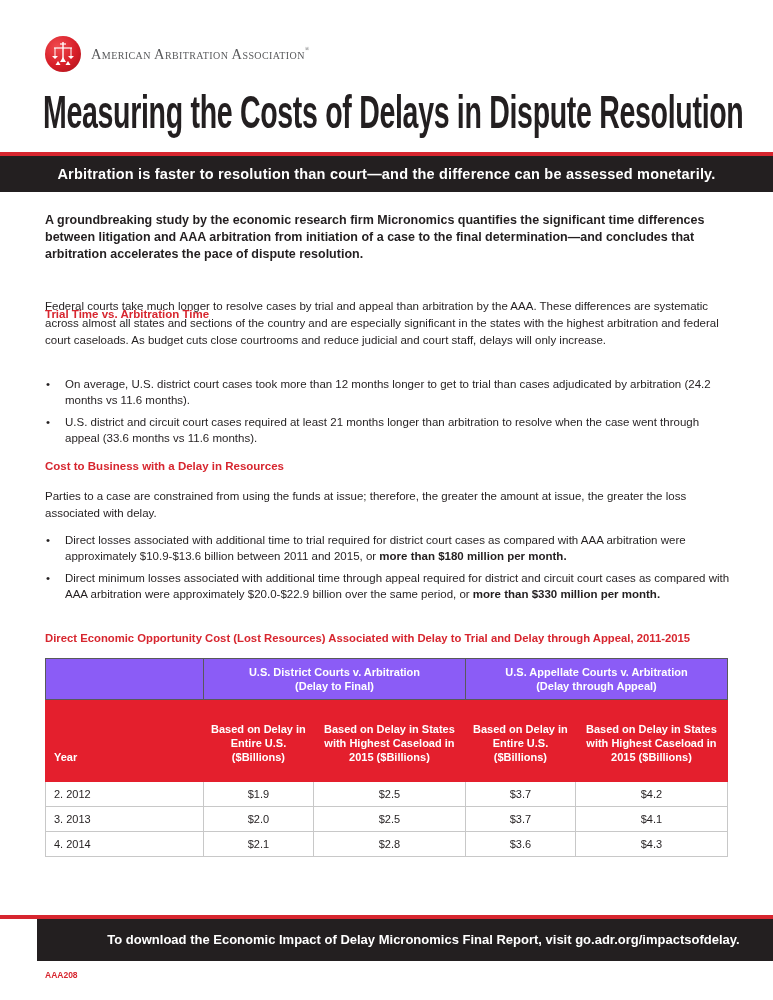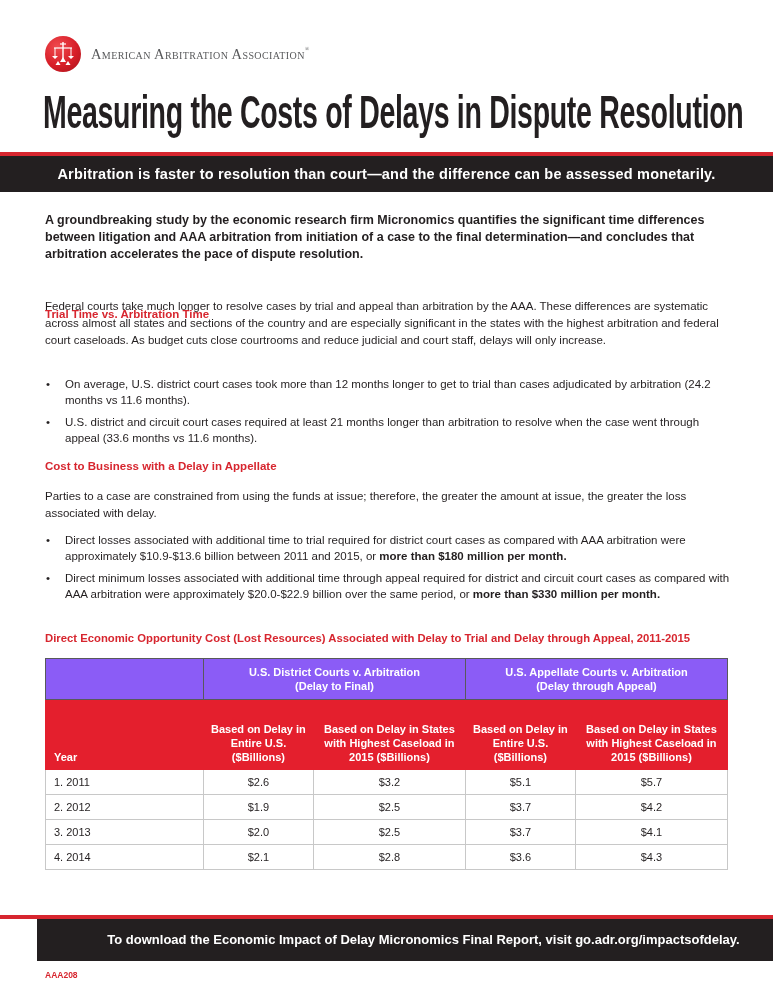--- a/index.html
+++ b/index.html
@@ -22,21 +22,21 @@
   .content { position:absolute; left:45px; width:685px; font-size:12px; line-height:16.5px; color:#231f20; }
   .intro { top:212px; font-weight:bold; font-size:12.5px; line-height:17px; }
   .section-h { position:absolute; left:45px; color:#d7262f; font-weight:bold; font-size:11.5px; }
   .para { font-size:11.5px; line-height:17px; }
   ul.bullets { margin:0; padding:0; list-style:none; }
   ul.bullets li { position:relative; padding-left:20px; margin-bottom:6px; font-size:11.5px; line-height:16px; }
   ul.bullets li .dot { position:absolute; left:1px; top:0; }
   table.cost { position:absolute; left:45px; top:658px; width:683px; border-collapse:collapse; font-size:11px; }
   table.cost th, table.cost td { border:1px solid #c8c8c8; }
   table.cost thead tr.group th { background:#8b5cf6; color:#fff; height:38px; font-weight:bold; text-align:center; border-color:#58595b; line-height:14px; }
-  table.cost thead tr.cols th { background:#e41f2d; color:#fff; height:64px; vertical-align:bottom; padding:0 4px 5px; font-weight:bold; line-height:14px; border-color:#e41f2d; border-left:1px solid #f1a0a5; }
+  table.cost thead tr.cols th { background:#e41f2d; color:#fff; height:64px; vertical-align:bottom; padding:0 4px 17px; font-weight:bold; line-height:14px; border-color:#e41f2d; border-left:1px solid #f1a0a5; }
   table.cost thead tr.cols th:first-child { text-align:left; padding-left:8px; border-left-color:#e41f2d; }
   table.cost tbody td { height:22px; text-align:center; color:#231f20; }
   table.cost tbody td:first-child { text-align:left; padding-left:8px; width:148px; }
   table.cost tbody tr.total td { background:#f0f0f0; font-weight:bold; }
   .footbar { top:919px; height:42px; line-height:42px; font-size:13px;margin-left:37px; }
   .code { position:absolute; left:45px; top:970px; font-size:8.5px; font-weight:bold; color:#d7262f; }
 </style>
 </head>
 <body>
 
@@ -65,21 +65,21 @@
 <div class="section-h" style="top:276px;margin-top:32px;">Trial Time vs. Arbitration Time</div>
 <div class="content para" style="top:298px;">Federal courts take much longer to resolve cases by trial and appeal than arbitration by the AAA. These differences are systematic across almost all states and sections of the country and are especially significant in the states with the highest arbitration and federal court caseloads. As budget cuts close courtrooms and reduce judicial and court staff, delays will only increase.</div>
 
 <div class="content" style="top:376px;">
   <ul class="bullets">
     <li><span class="dot">•</span><span>On average, U.S. district court cases took more than 12 months longer to get to trial than cases adjudicated by arbitration (24.2 months vs 11.6 months).</span></li>
     <li><span class="dot">•</span><span>U.S. district and circuit court cases required at least 21 months longer than arbitration to resolve when the case went through appeal (33.6 months vs 11.6 months).</span></li>
   </ul>
 </div>
 
-<div class="section-h" style="top:460px;">Cost to Business with a Delay in Appellate</div>
+<div class="section-h" style="top:460px;">Cost to Business with a Delay in Resources</div>
 <div class="content para" style="top:488px;">Parties to a case are constrained from using the funds at issue; therefore, the greater the amount at issue, the greater the loss associated with delay.</div>
 
 <div class="content" style="top:532px;">
   <ul class="bullets">
     <li><span class="dot">•</span><span>Direct losses associated with additional time to trial required for district court cases as compared with AAA arbitration were approximately $10.9-$13.6 billion between 2011 and 2015, or </span><b>more than $180 million per month.</b></li>
     <li><span class="dot">•</span><span>Direct minimum losses associated with additional time through appeal required for district and circuit court cases as compared with AAA arbitration were approximately $20.0-$22.9 billion over the same period, or </span><b>more than $330 million per month.</b></li>
   </ul>
 </div>
 
 <div class="section-h" style="top:632px; font-size:11.3px;">Direct Economic Opportunity Cost (Lost Resources) Associated with Delay to Trial and Delay through Appeal, 2011-2015</div>
@@ -93,27 +93,20 @@
     </tr>
     <tr class="cols">
       <th>Year</th>
       <th>Based on Delay in Entire U.S. ($Billions)</th>
       <th>Based on Delay in States with Highest Caseload in 2015 ($Billions)</th>
       <th>Based on Delay in Entire U.S. ($Billions)</th>
       <th>Based on Delay in States with Highest Caseload in 2015 ($Billions)</th>
     </tr>
   </thead>
   <tbody>
-    <tr>
-      <td>1. 2011</td>
-      <td>$2.6</td>
-      <td>$3.2</td>
-      <td>$5.1</td>
-      <td>$5.7</td>
-    </tr>
     <tr>
       <td>2. 2012</td>
       <td>$1.9</td>
       <td>$2.5</td>
       <td>$3.7</td>
       <td>$4.2</td>
     </tr>
     <tr>
       <td>3. 2013</td>
       <td>$2.0</td>

